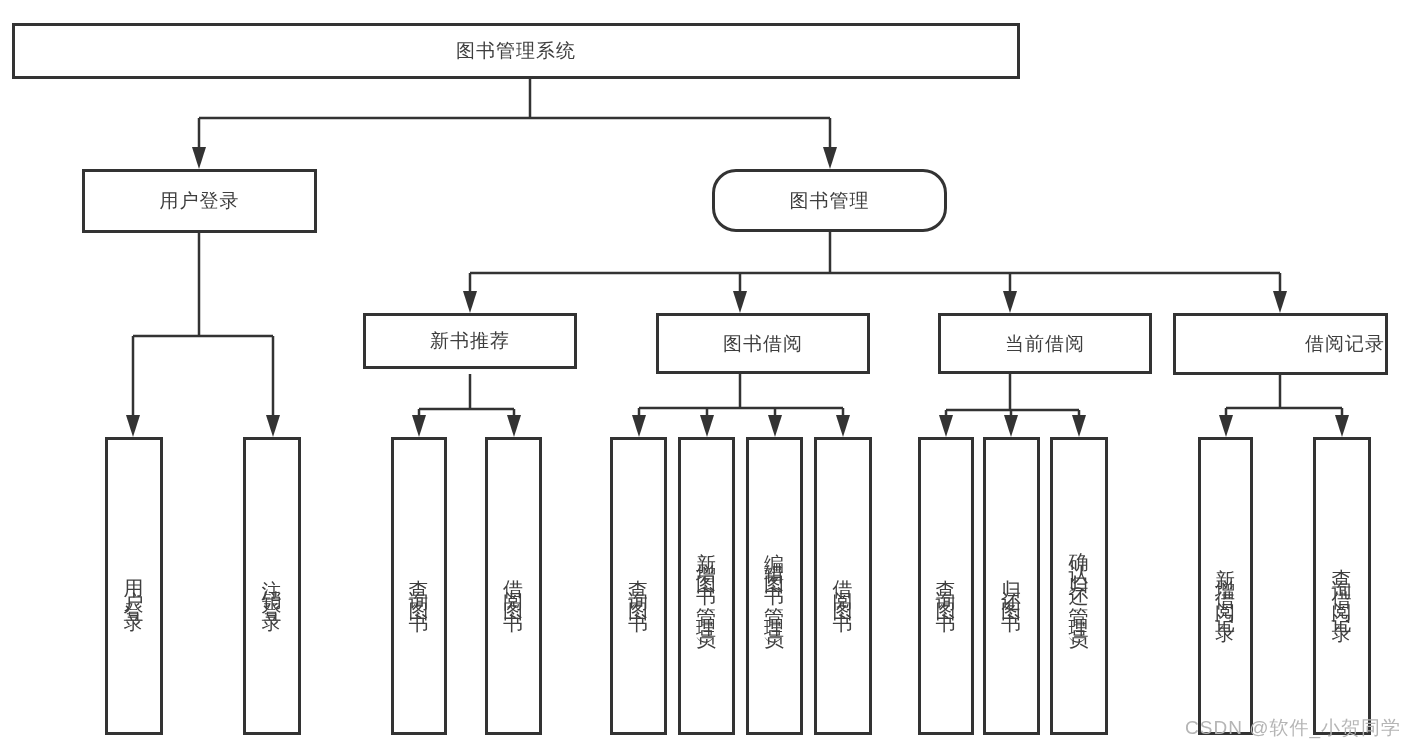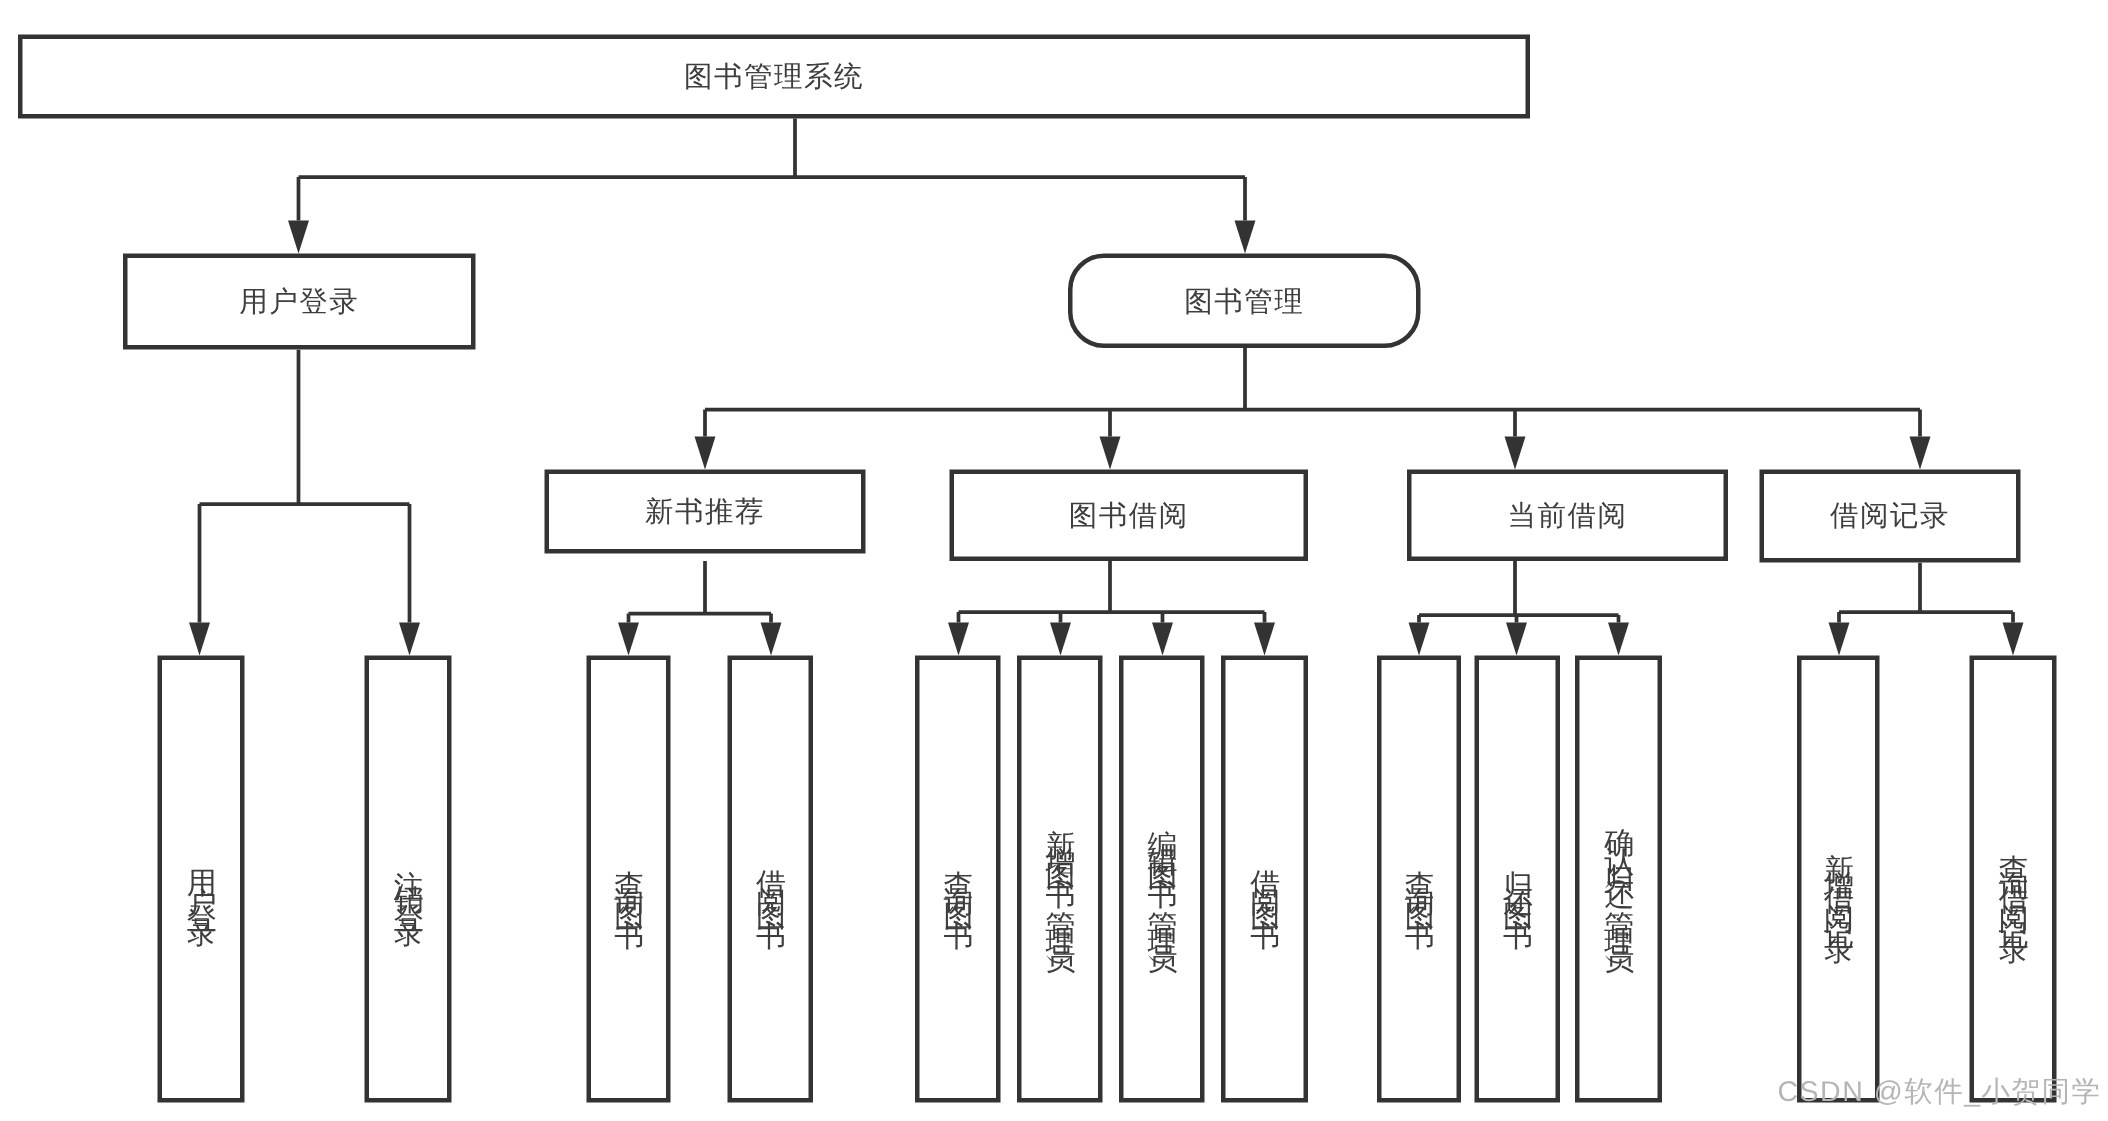--- a/index.html
+++ b/index.html
@@ -120,27 +120,27 @@
   <div class="box" style="left:82px; top:169px; width:235px; height:64px;">
     <span>用户登录</span>
   </div>
   <div class="box" style="left:712px; top:169px; width:235px; height:63px;border-radius:24px;">
     <span>图书管理</span>
   </div>
 
   <div class="box" style="left:363px; top:313px; width:214px; height:56px;">
     <span>新书推荐</span>
   </div>
-  <div class="box" style="left:633px; top:313px; width:239px; height:61px;">
+  <div class="box" style="left:656px; top:313px; width:214px; height:61px;">
     <span>图书借阅</span>
   </div>
   <div class="box" style="left:903px; top:313px; width:214px; height:61px;margin-left:35px;">
     <span>当前借阅</span>
   </div>
-  <div class="box" style="left:1173px; top:313px; width:174px; height:62px;">
+  <div class="box" style="left:1173px; top:313px; width:215px; height:62px;justify-content:flex-end;">
     <span>借阅记录</span>
   </div>
 
   <div class="box v" style="left:105px; top:437px; width:58px; height:298px;">
     <span>用户登录</span>
   </div>
   <div class="box v" style="left:243px; top:437px; width:58px; height:298px;">
     <span>注销登录</span>
   </div>
   <div class="box v" style="left:391px; top:437px; width:56px; height:298px;">

